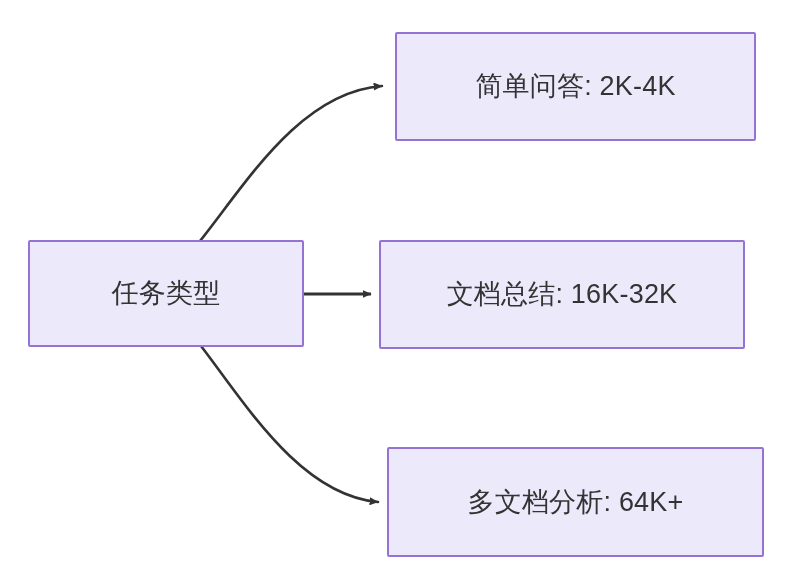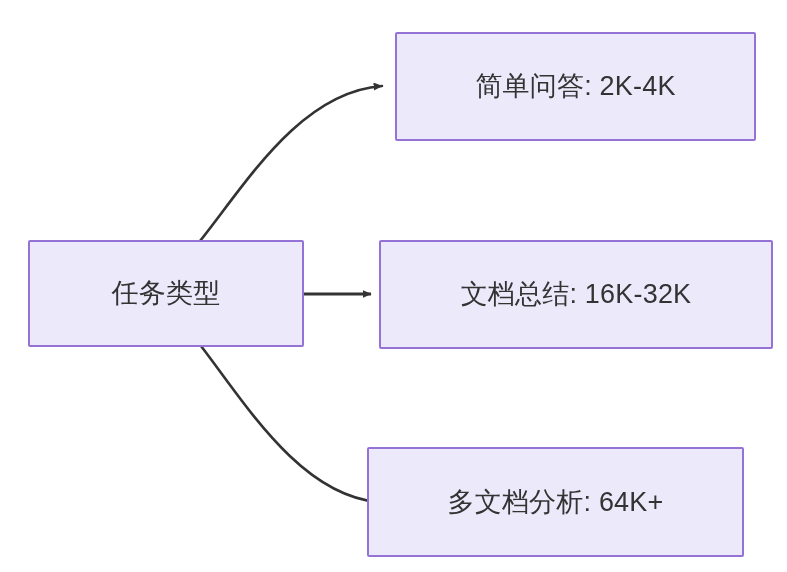--- a/index.html
+++ b/index.html
@@ -55,25 +55,25 @@
   }
   #node-simple-qa {
     left: 395px;
     top: 32px;
     width: 361px;
     height: 109px;
   }
   #node-doc-summary {
     left: 379px;
     top: 240px;
-    width: 394px;
+    width: 366px;
     height: 109px;
   }
   #node-multi-doc {
-    left: 367px;
+    left: 387px;
     top: 447px;
     width: 377px;
     height: 110px;
   }
 </style>
 </head>
 <body>
 
 <div id="diagram-canvas">
 

